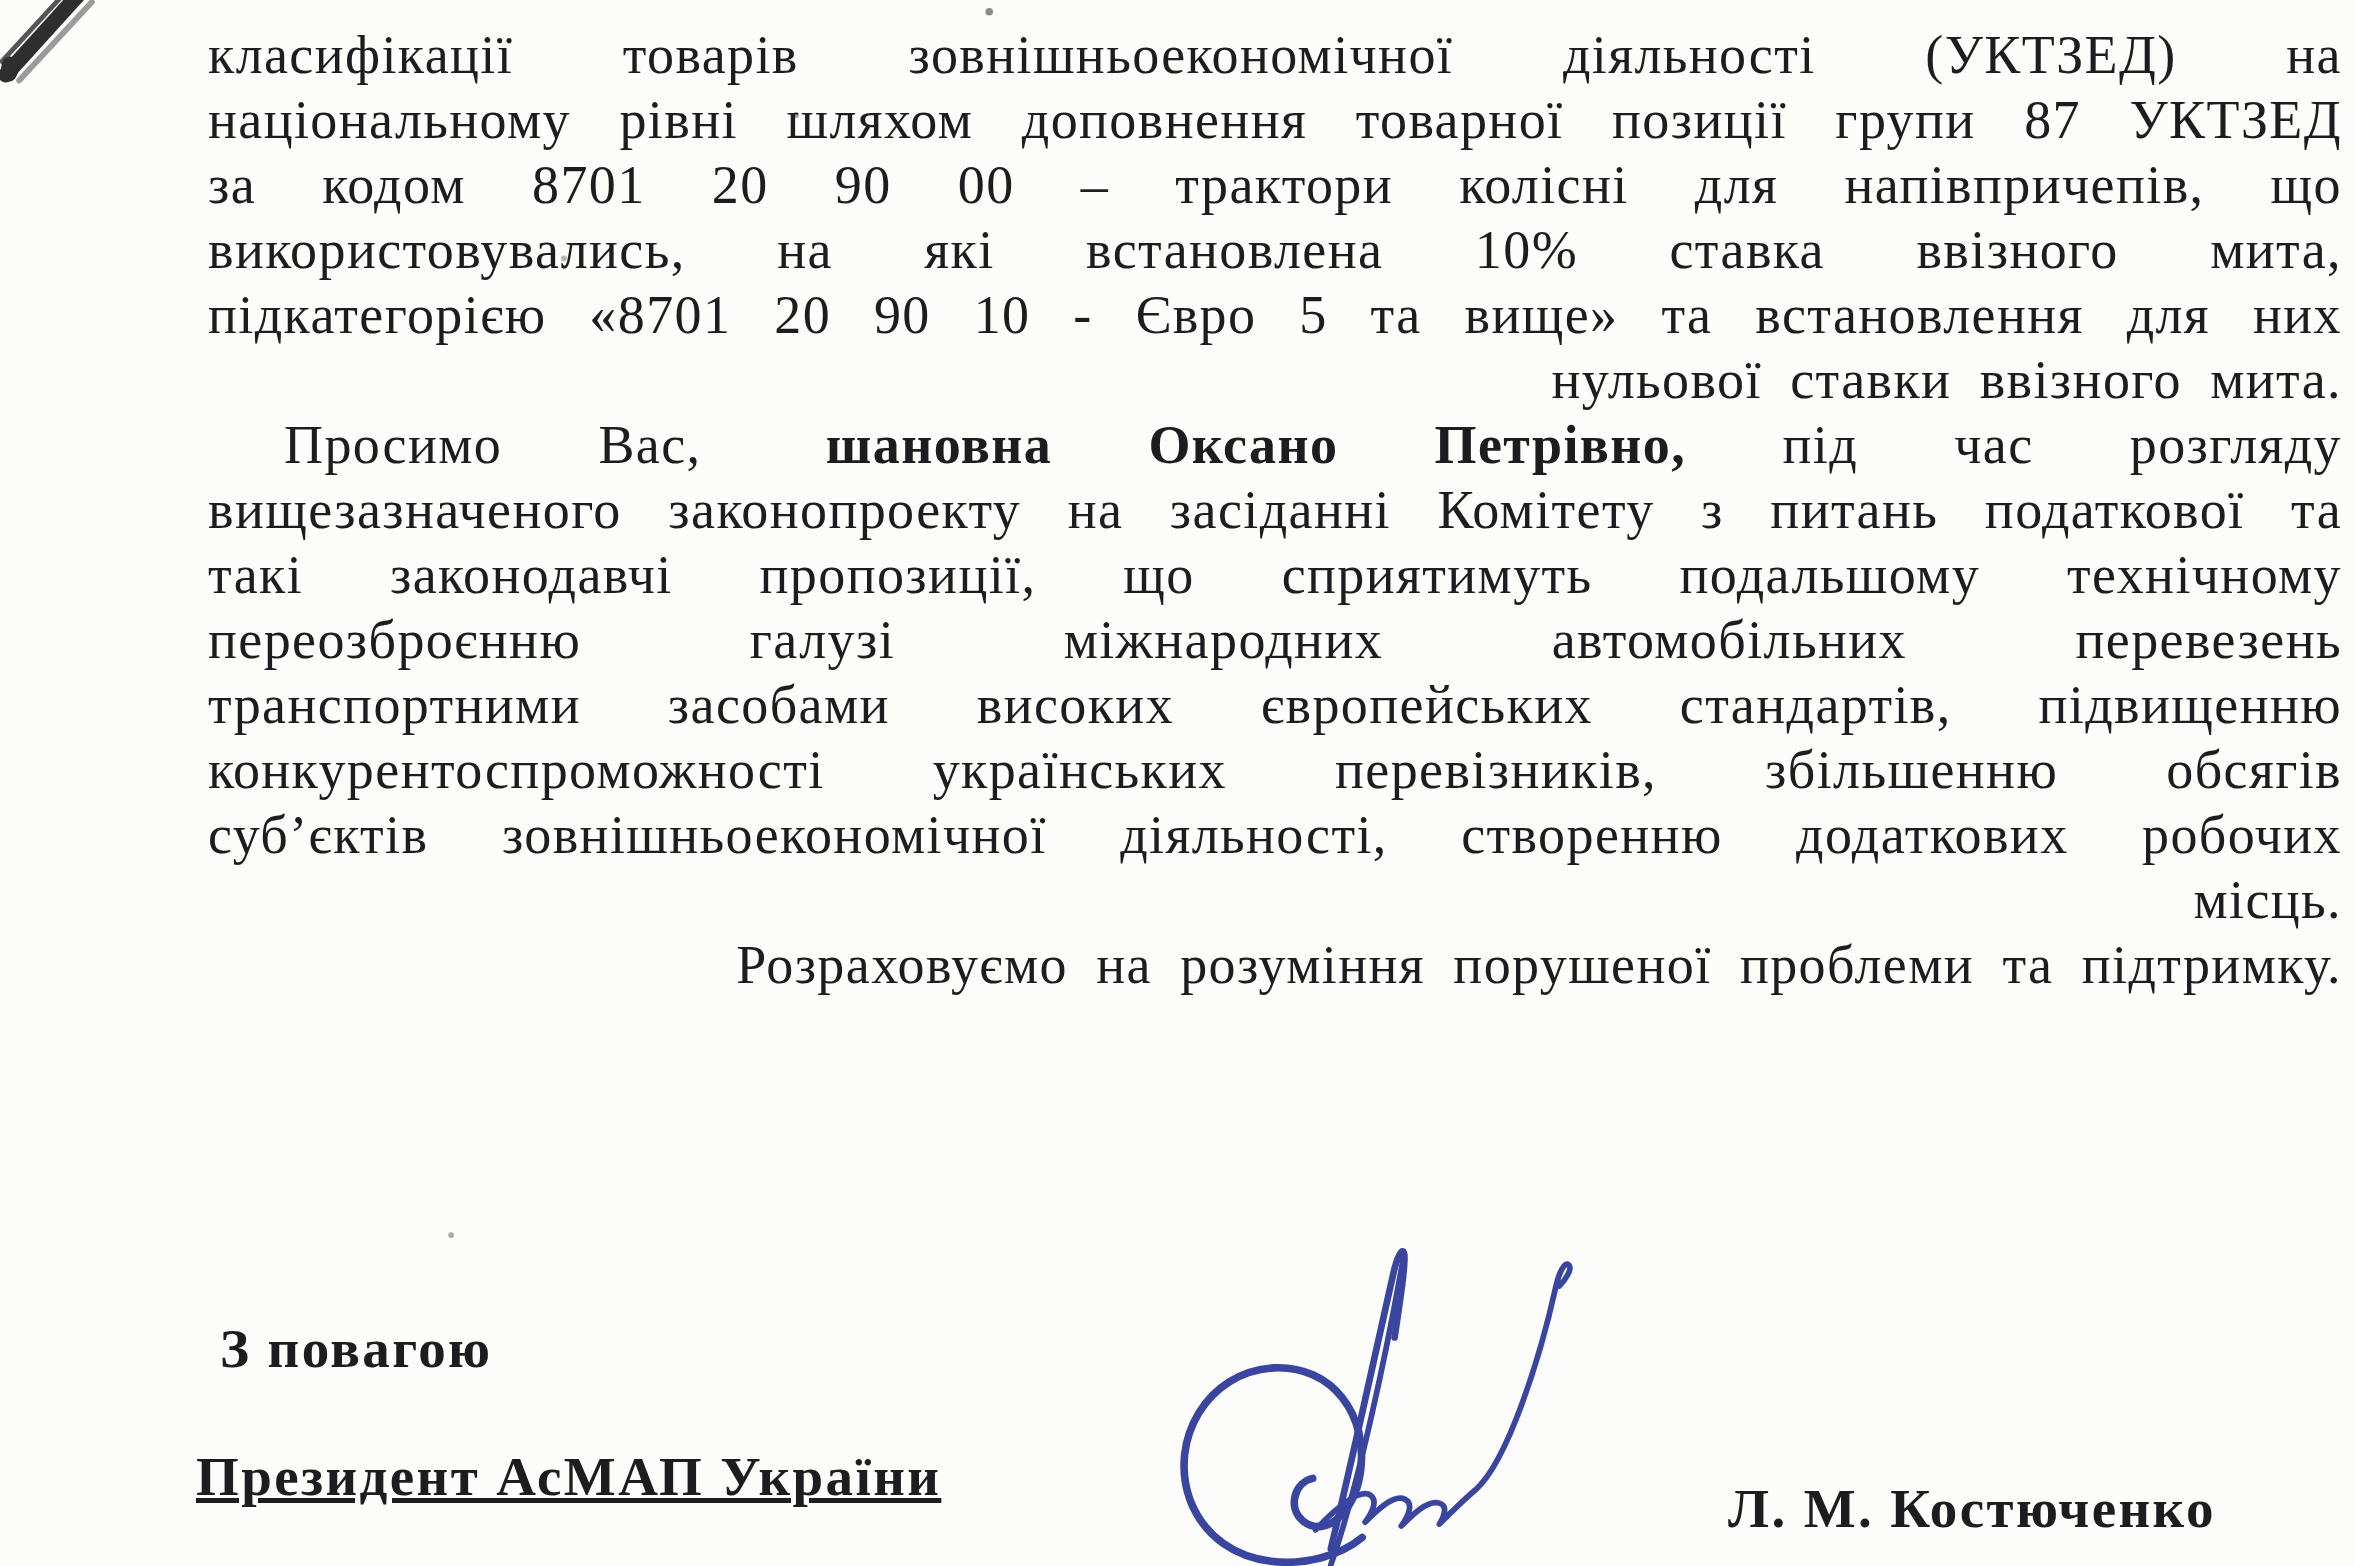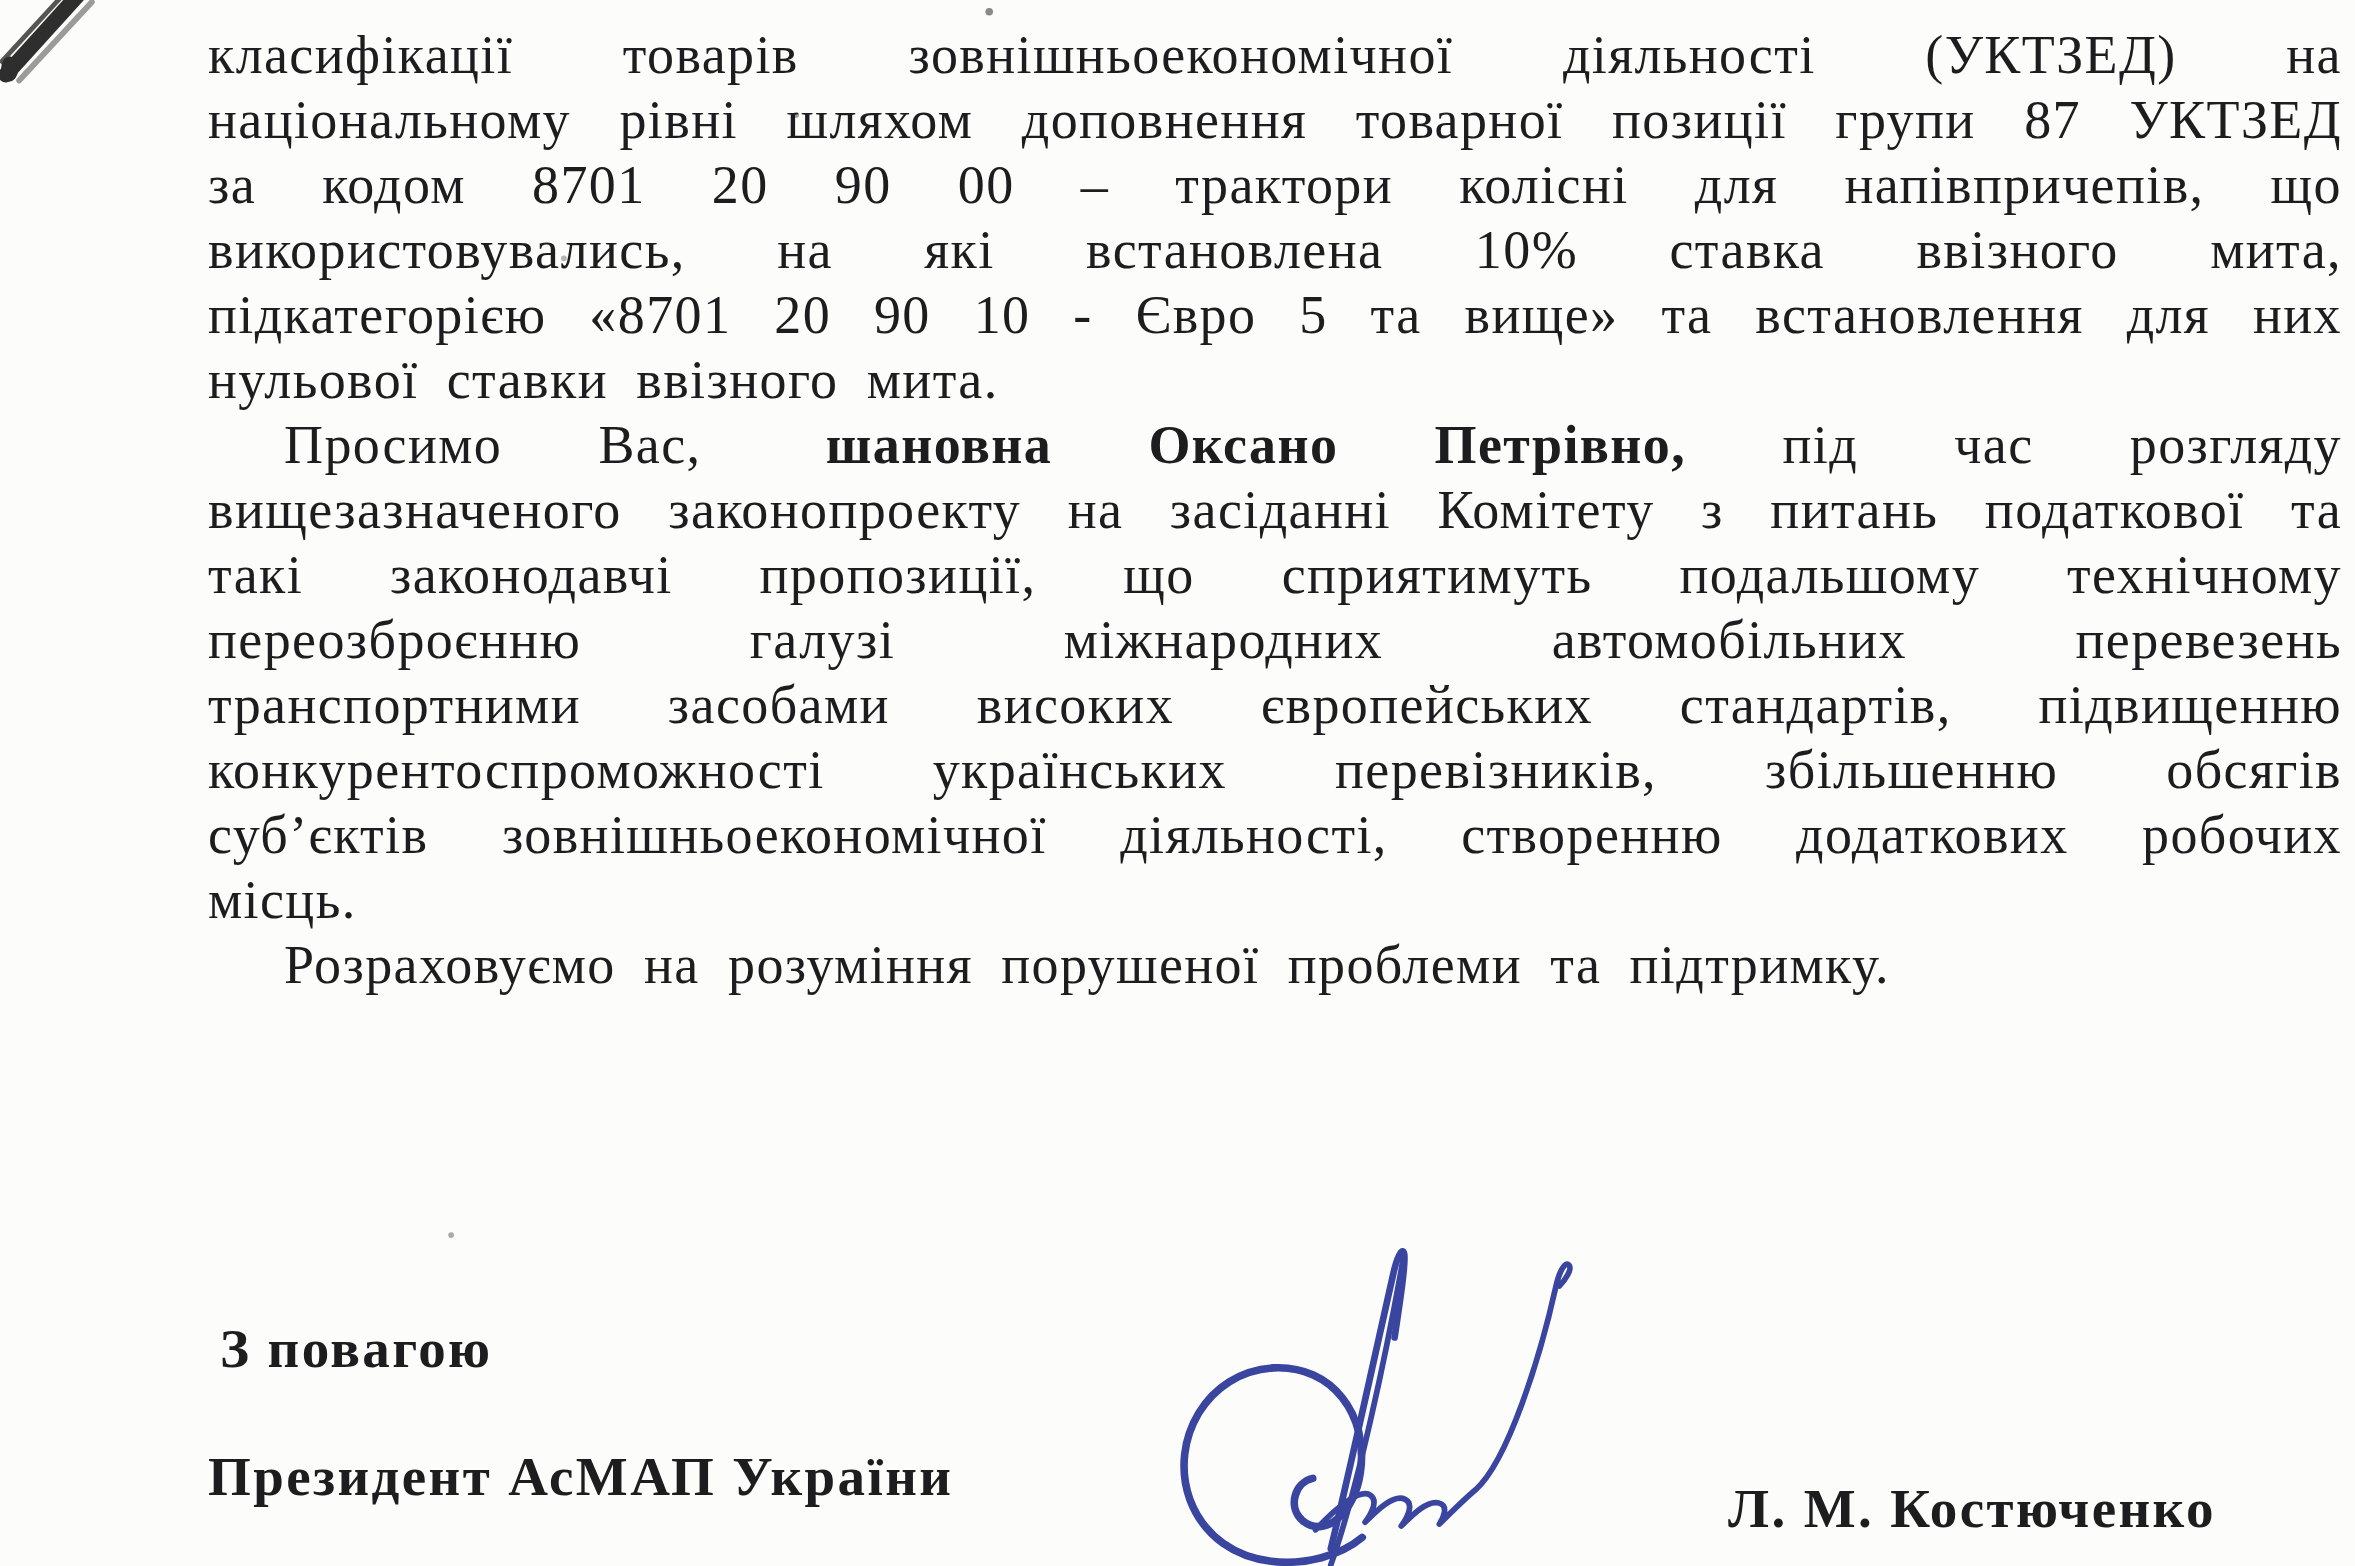--- a/index.html
+++ b/index.html
@@ -34,39 +34,39 @@
     overflow: visible;
   }
   
   .jl {
     text-align: justify;
     text-align-last: justify;
     text-justify: inter-word;
   }
   
   .ll {
-    text-align: left;
+    text-align: right;
     word-spacing: 13.4px;
   }
   .indent {
     padding-left: 76px;
   }
   .b {
     font-weight: bold;
     margin-left: 28px;
   }
   .closing, .signer-title, .signer-name {
     position: absolute;
     font-weight: bold;
     font-size: 55px;
     letter-spacing: 2.4px;
     white-space: nowrap;
   }
   .closing      { left: 220px;  top: 1317px; }
-  .signer-title { left: 208px;  top: 1445px; }
+  .signer-title { left: 196px;  top: 1445px; text-decoration: underline; }
   .signer-name  { left: 1728px; top: 1445px; margin-top: 32px; }
   .signature-svg {
     position: absolute;
     left: 1128px;
     top: 1185px;
     width: 497px;
     height: 381px;
   }
   .corner-artifact-svg {
     position: absolute;

